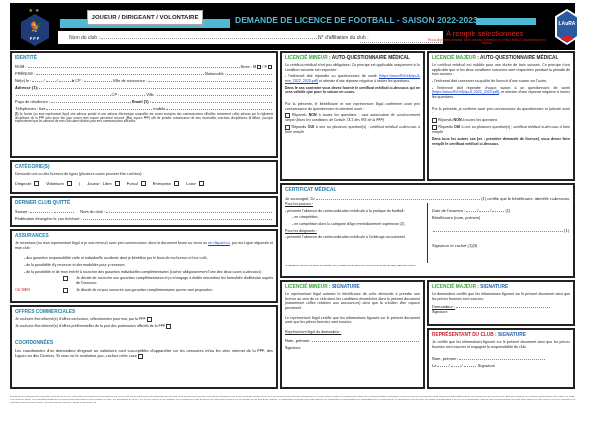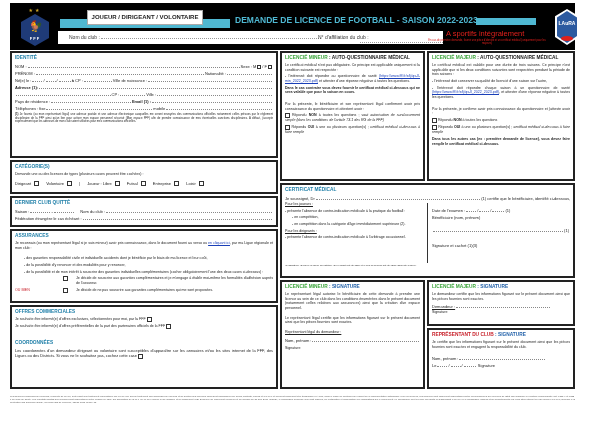--- a/index.html
+++ b/index.html
@@ -66,21 +66,21 @@
   <div class="cyan-bar1"></div>
   <div class="role-box">JOUEUR / DIRIGEANT / VOLONTAIRE</div>
   <div class="title">DEMANDE DE LICENCE DE FOOTBALL - SAISON 2022-2023</div>
   <div class="cyan-bar2"></div>
   <div class="club-box">
     <span>Nom du club :</span>
     <span style="display:inline-block;width:220px;border-bottom:0.5px dotted #999;height:8px;vertical-align:baseline;"></span>
     <span class="affil">N° d'affiliation du club :</span>
     <span class="affil-box"></span>
   </div>
-  <div class="remplir">A sportifs intégralement</div>
+  <div class="remplir">A remplir sélectionnées</div>
   <div class="remplir-sub">En cas de première demande, fournir une pièce d'identité et un certificat médical (uniquement pour les majeurs)</div>
   <div class="laura-logo">
     <div class="badge"></div>
     <div class="inner"></div>
     <div class="txt">LAuRA</div>
     <div class="red"></div>
   </div>
 </div>
 
 <div class="box thick" style="left:10px;top:51px;width:268px;height:107px;">

